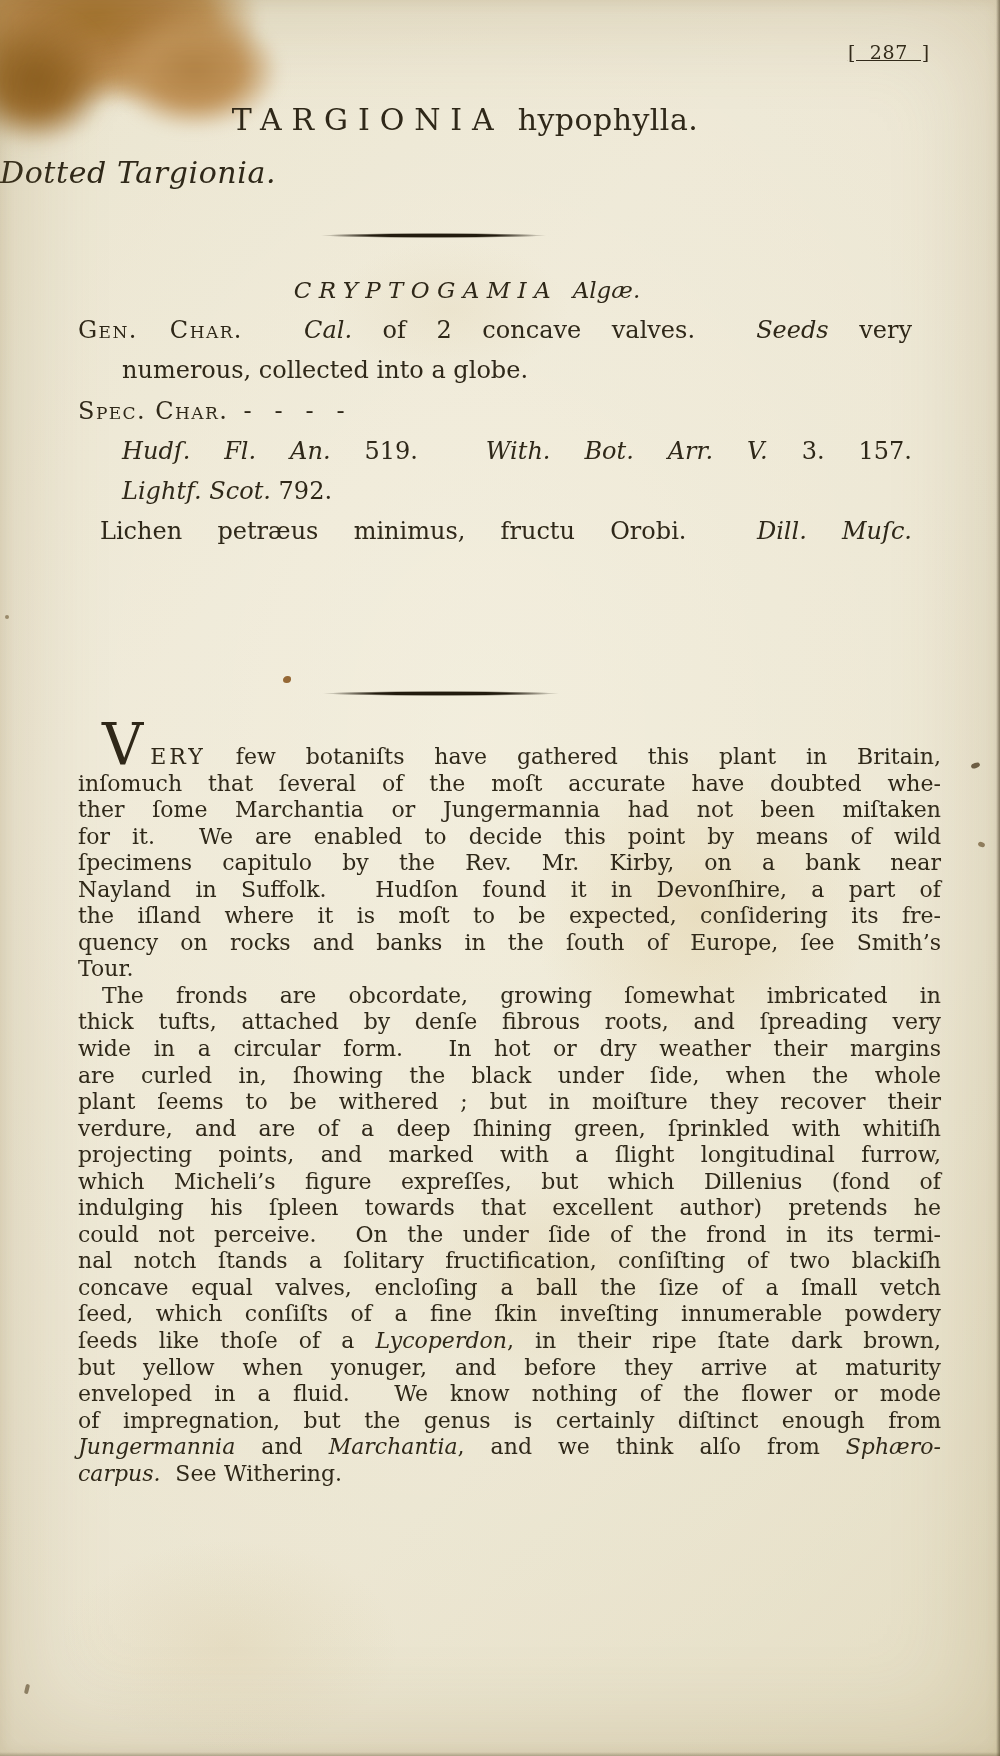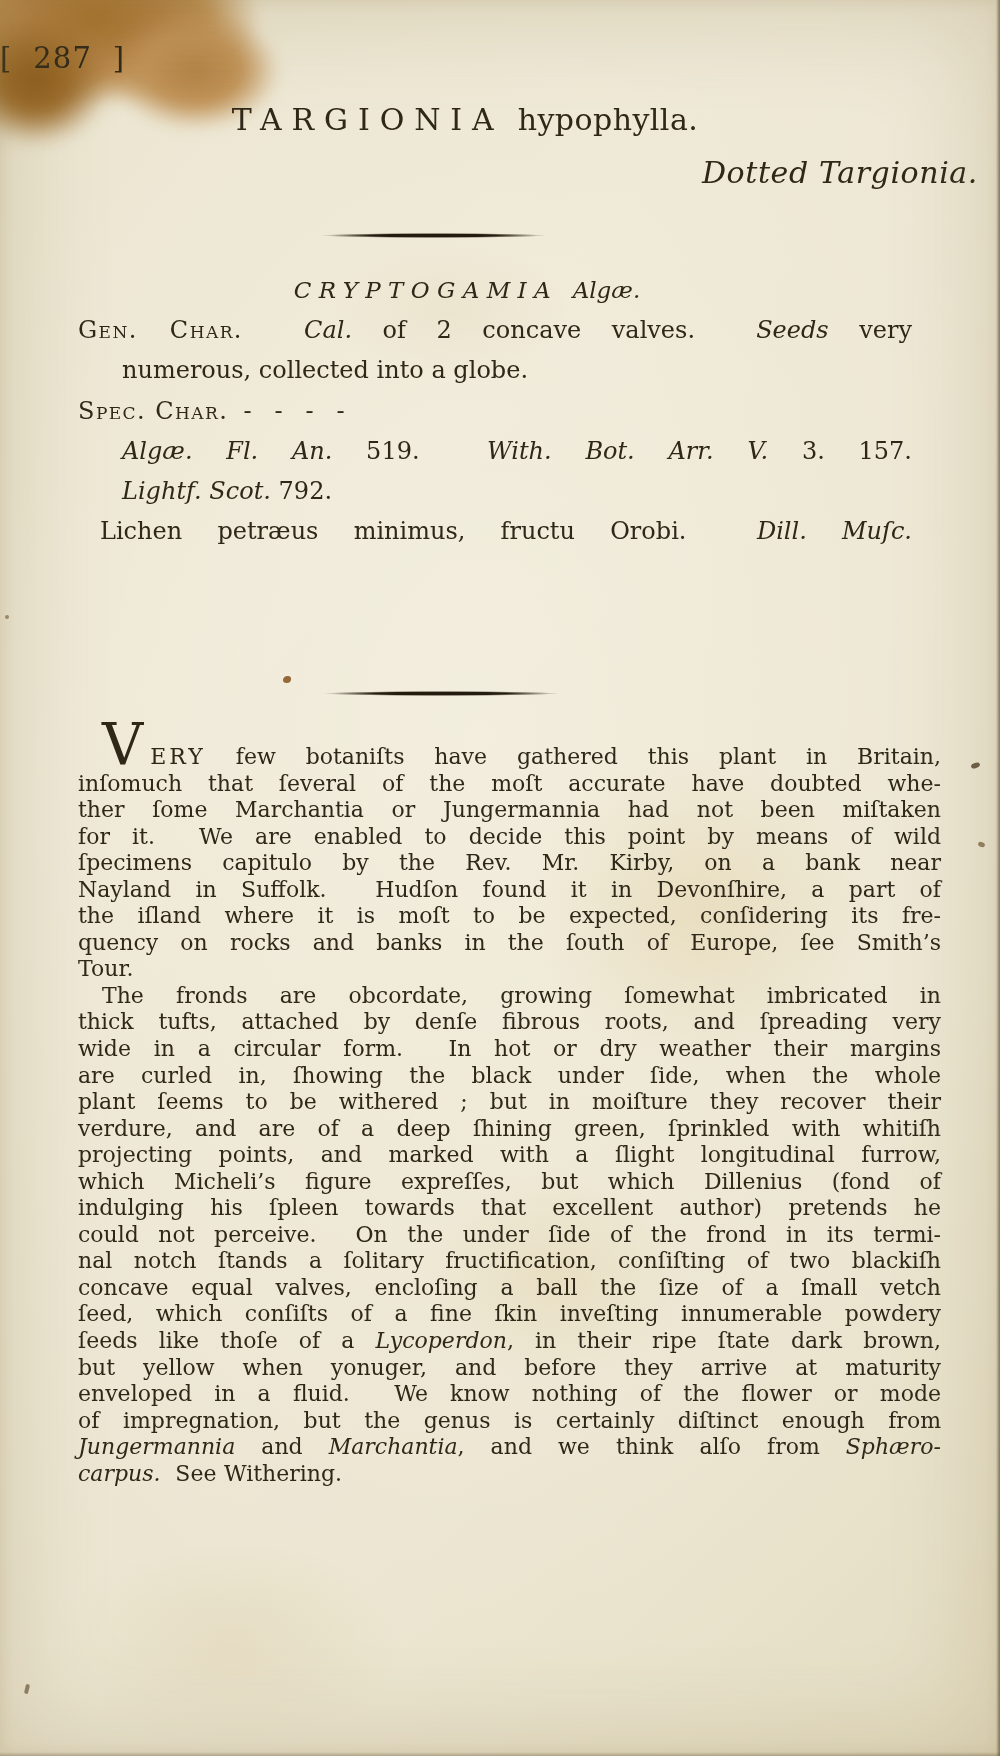--- a/index.html
+++ b/index.html
@@ -55,28 +55,28 @@
   .edge-bottom { position: absolute; left: 0; right: 0; bottom: 0; height: 4px;
     background: linear-gradient(to top, rgba(60,50,30,0.28), rgba(60,50,30,0)); }
   .speck { position: absolute; pointer-events: none; }
   .speck1 { left: 283px; top: 676px; width: 8px; height: 7px; background: #8b5a22; border-radius: 60% 40% 55% 45%; opacity: .9; }
   .speck2 { left: 25px; top: 1684px; width: 4px; height: 10px; background: #5a4a30; border-radius: 2px; transform: rotate(14deg); opacity: .65; }
   .speck3 { left: 971px; top: 763px; width: 9px; height: 5px; background: #4a3a22; border-radius: 50%; transform: rotate(-18deg); opacity: .8; }
   .speck4 { left: 978px; top: 842px; width: 7px; height: 5px; background: #6a5230; border-radius: 50%; transform: rotate(20deg); opacity: .7; }
   .speck5 { left: 5px; top: 615px; width: 4px; height: 4px; background: #7a6a4a; border-radius: 50%; opacity: .7; }
 
   
-  .pagenum { position: absolute; top: 41px; left: 0; width: 930px; text-align: left;
-    font-size: 29px; letter-spacing: 0.04em; }
+  .pagenum { position: absolute; top: 41px; left: 0; width: 930px; text-align: right;
+    font-size: 19px; letter-spacing: 0.04em; text-decoration: underline; }
   .title-line { position: absolute; top: 102px; left: 0; width: 930px; text-align: center;
     font-size: 30px; white-space: nowrap; }
   .title-line .genus { letter-spacing: 0.33em; }
   .title-line .species { margin-left: 14px; letter-spacing: 0.015em; }
-  .subtitle { position: absolute; top: 155px; left: 0; width: 930px; text-align: right;
-    font-size: 30px; font-style: italic; letter-spacing: 0.02em; padding-left: 48px; }
+  .subtitle { position: absolute; top: 155px; left: 0; width: 930px; text-align: left;
+    font-size: 30px; font-style: italic; letter-spacing: 0.02em; }
   .rule { position: absolute; height: 5px;
     background: radial-gradient(ellipse 50% 50% at 50% 50%, #221b0e 0%, #221b0e 55%, rgba(34,27,14,0) 99%); }
   .rule1 { top: 233px; left: 320px; width: 227px; }
   .rule2 { top: 691px; left: 322px; width: 238px; }
 
   .taxonomy { position: absolute; top: 270px; left: 78px; width: 834px;
     font-size: 24px; line-height: 40.2px; }
   .body-text { position: absolute; top: 731px; left: 78px; width: 863px;
     font-size: 22px; line-height: 26.55px; word-spacing: 0.02em; }
 
@@ -118,21 +118,21 @@
     <span class="genus">TARGIONIA</span><span class="species">hypophylla.</span>
   </div>
   <div class="subtitle">Dotted Targionia.</div>
   <div class="rule rule1"></div>
 
   <div class="taxonomy">
       <div class="tline center crypt"><span class="it ls">CRYPTOGAMIA</span><span>&nbsp;&nbsp;</span><span class="it">Algæ.</span></div>
       <div class="tline just"><span class="sc">Gen. Char.</span><span>&nbsp; </span><span class="it">Cal.</span><span> of 2 concave valves.&nbsp; </span><span class="it">Seeds</span><span> very</span></div>
       <div class="tline ind2"><span>numerous, collected into a globe.</span></div>
       <div class="tline"><span class="sc">Spec. Char.</span><span>&nbsp; -&nbsp;&nbsp;&nbsp;-&nbsp;&nbsp;&nbsp;-&nbsp;&nbsp;&nbsp;-</span></div>
-      <div class="tline ind2 just"><span class="it">Algæ. Fl. An.</span><span> 519.&nbsp; </span><span class="it">With. Bot. Arr. V.</span><span> 3. 157.</span></div>
+      <div class="tline ind2 just"><span class="it">Hudſ. Fl. An.</span><span> 519.&nbsp; </span><span class="it">With. Bot. Arr. V.</span><span> 3. 157.</span></div>
       <div class="tline ind2"><span class="it">Lightf. Scot.</span><span> 792.</span></div>
       <div class="tline ind1 just"><span>Lichen petræus minimus, fructu Orobi.&nbsp; </span><span class="it">Dill. Muſc.</span></div>
     </div>
 
   <div class="rule rule2"></div>
 
   <div class="body-text">
       <div class="tline just pind"><span class="dropcap">V</span><span class="lsx">ERY</span><span> few botaniſts have gathered this plant in Britain,</span></div>
       <div class="tline just"><span>inſomuch that ſeveral of the moſt accurate have doubted whe-</span></div>
       <div class="tline just"><span>ther ſome Marchantia or Jungermannia had not been miſtaken</span></div>

